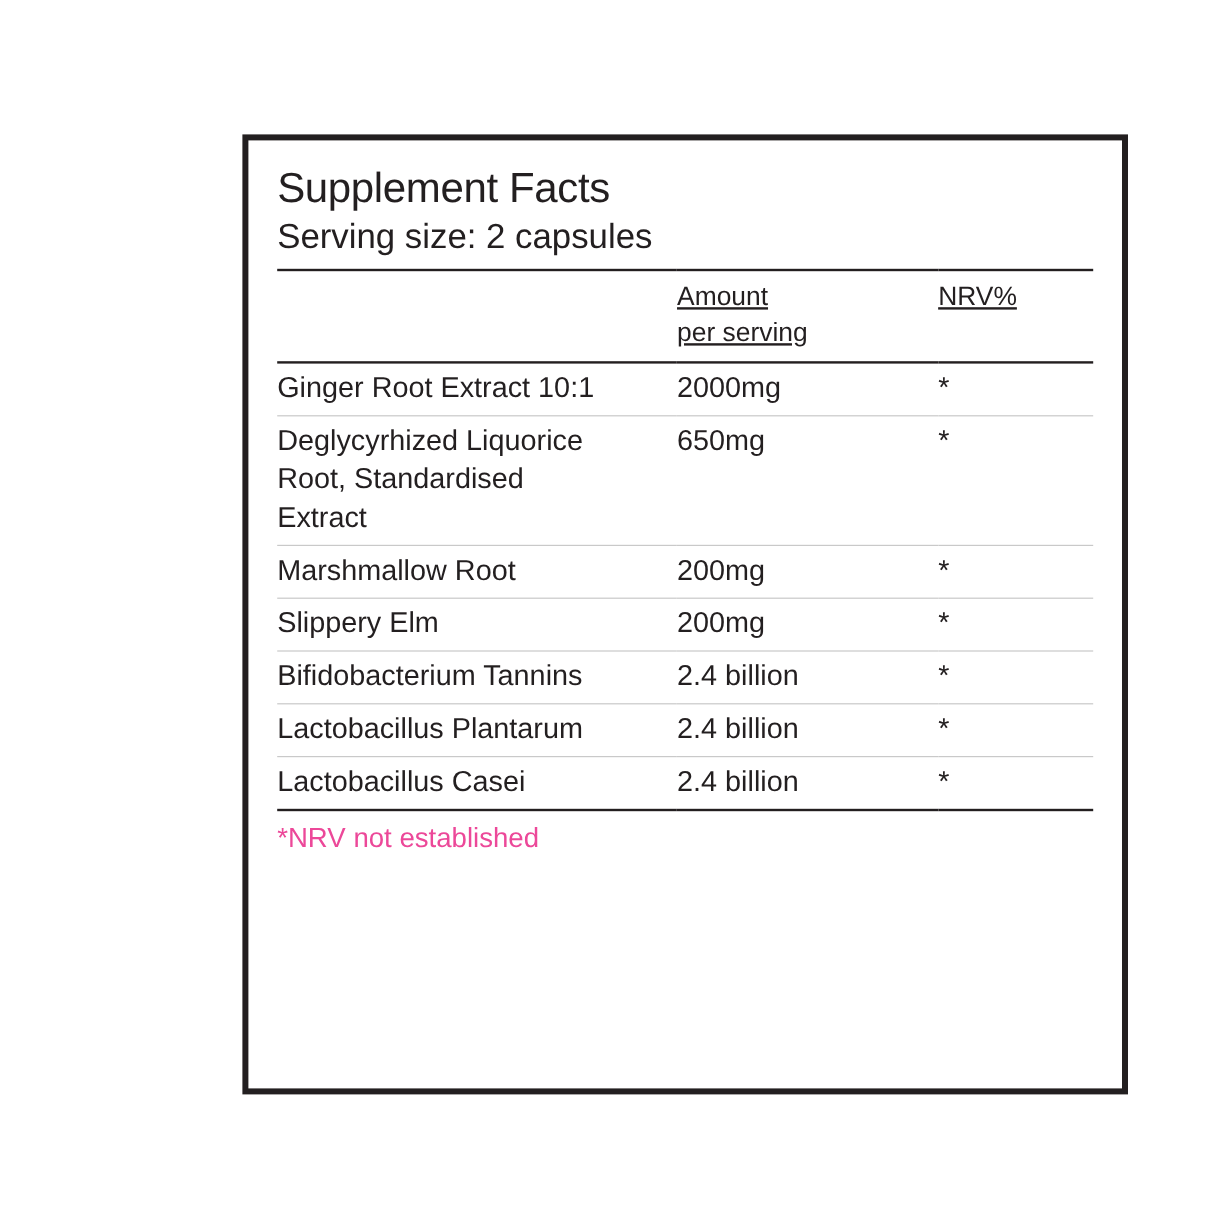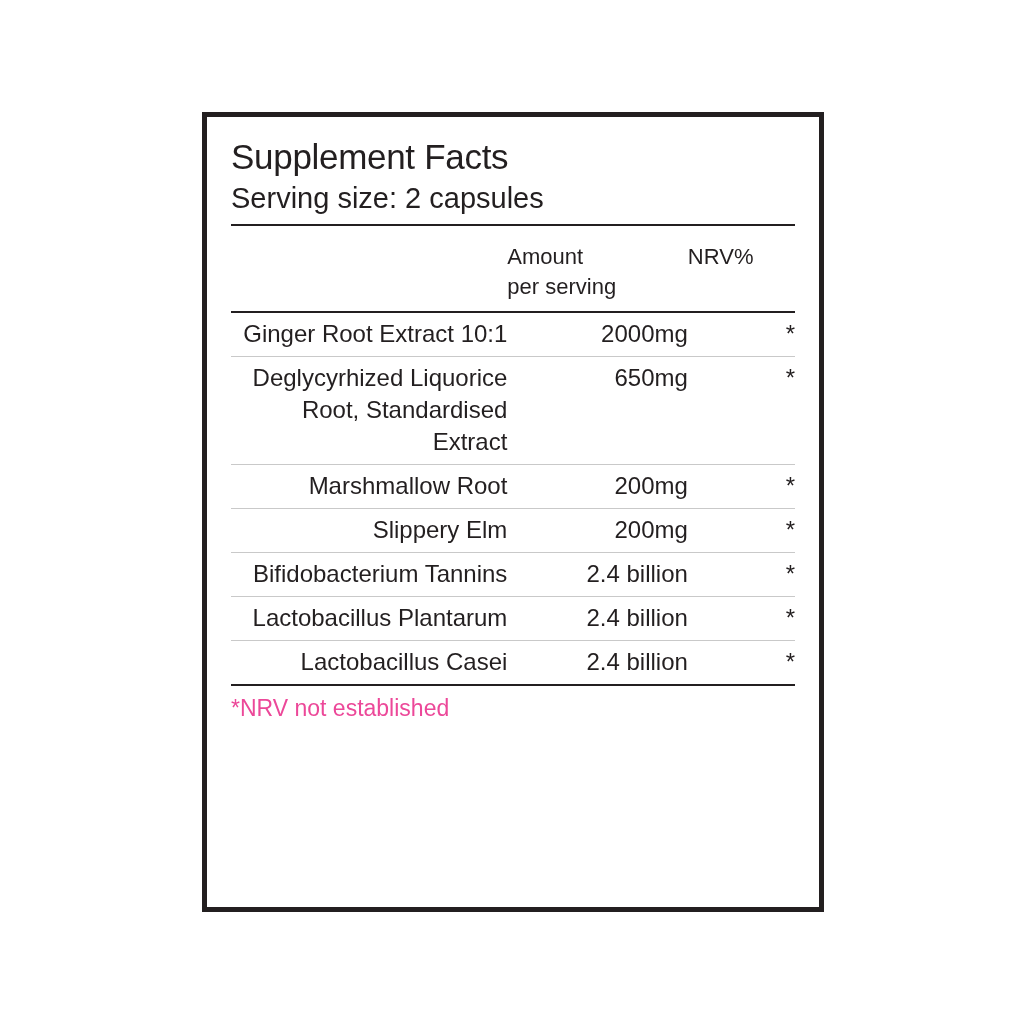--- a/index.html
+++ b/index.html
@@ -17,21 +17,21 @@
   .page {
     position: relative;
     width: 1024px;
     height: 1024px;
     background: #ffffff;
   }
   .panel {
     position: absolute;
     left: 202px;
     top: 112px;
-    width: 622px;
+    width: 738px;
     height: 800px;
     border: 5px solid #231f20;
     background: #ffffff;
     box-sizing: border-box;
   }
   .inner {
     position: absolute;
     left: 24px;
     top: 20px;
     right: 24px;
@@ -64,29 +64,29 @@
     vertical-align: top;
     font-weight: normal;
     font-size: 24px;
     line-height: 1.33;
     color: #231f20;
     padding: 5px 0 6px 0;
   }
   table.facts thead th {
     border-top: 2px solid #231f20;
     border-bottom: 2px solid #231f20;
-    padding-top: 16px;
+    padding-top: 6px;
     padding-bottom: 10px;
     font-size: 22px;
     line-height: 1.35;
+    text-decoration: underline;
   }
   table.facts thead th.h-name { }
   table.facts tbody td {
     border-bottom: 1.5px solid #c9c9c9;
-    text-align: right;
   }
   table.facts tbody tr:last-child td {
     border-bottom: 2px solid #231f20;
   }
   td.nrv, th.h-nrv {
     padding-left: 2px;
   }
   td.nrv {
     font-size: 22px;
     line-height: 1.1;

